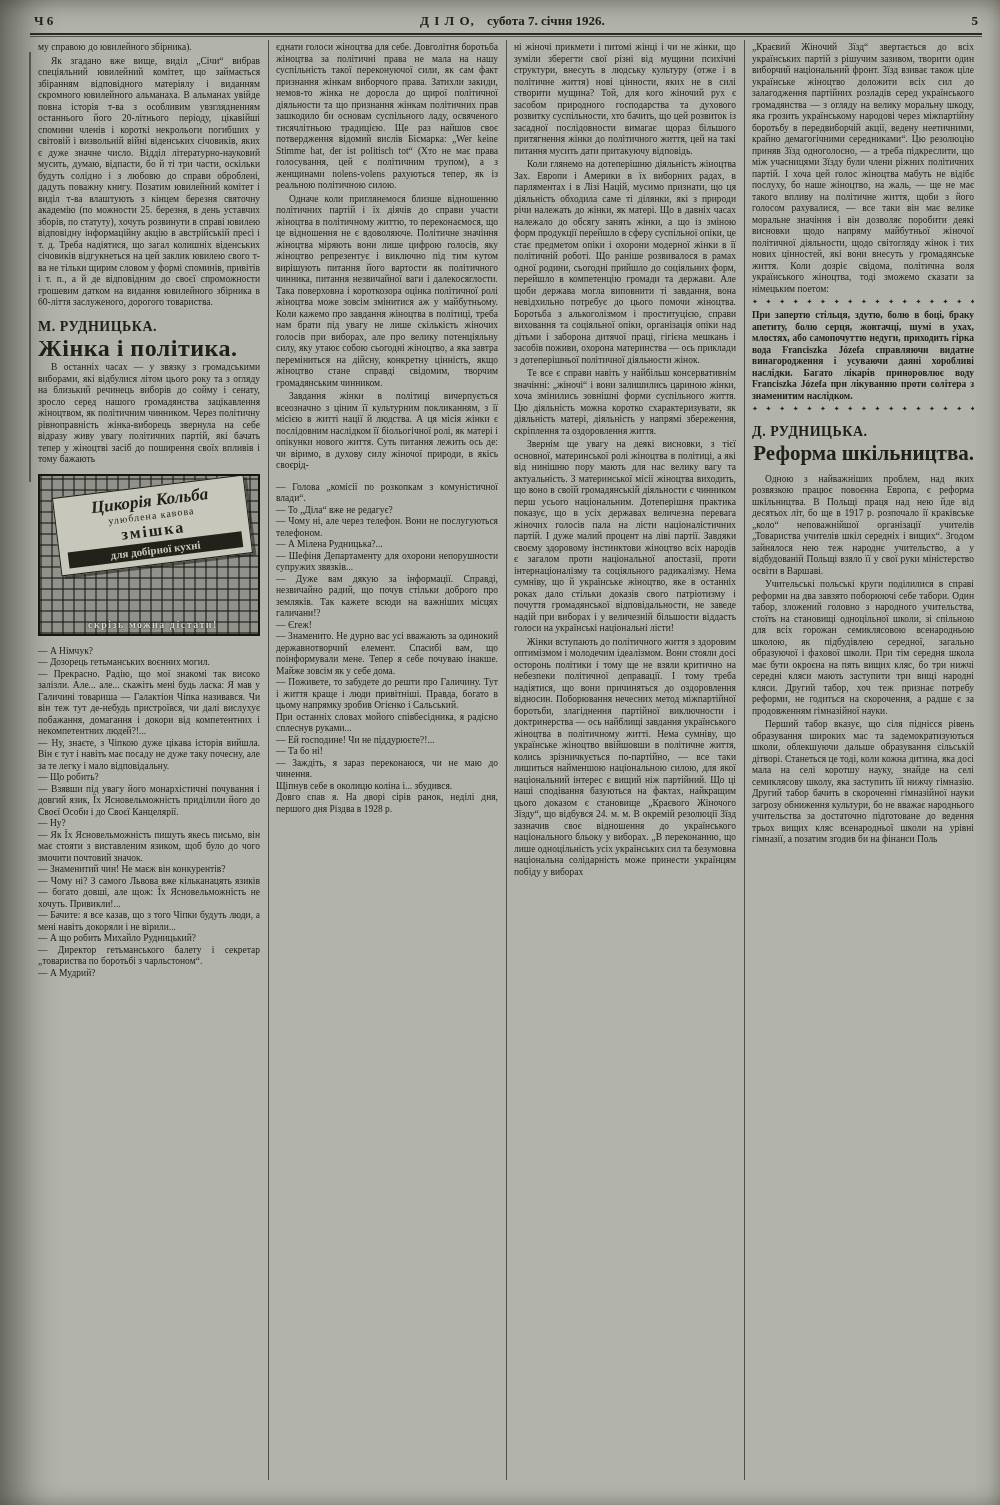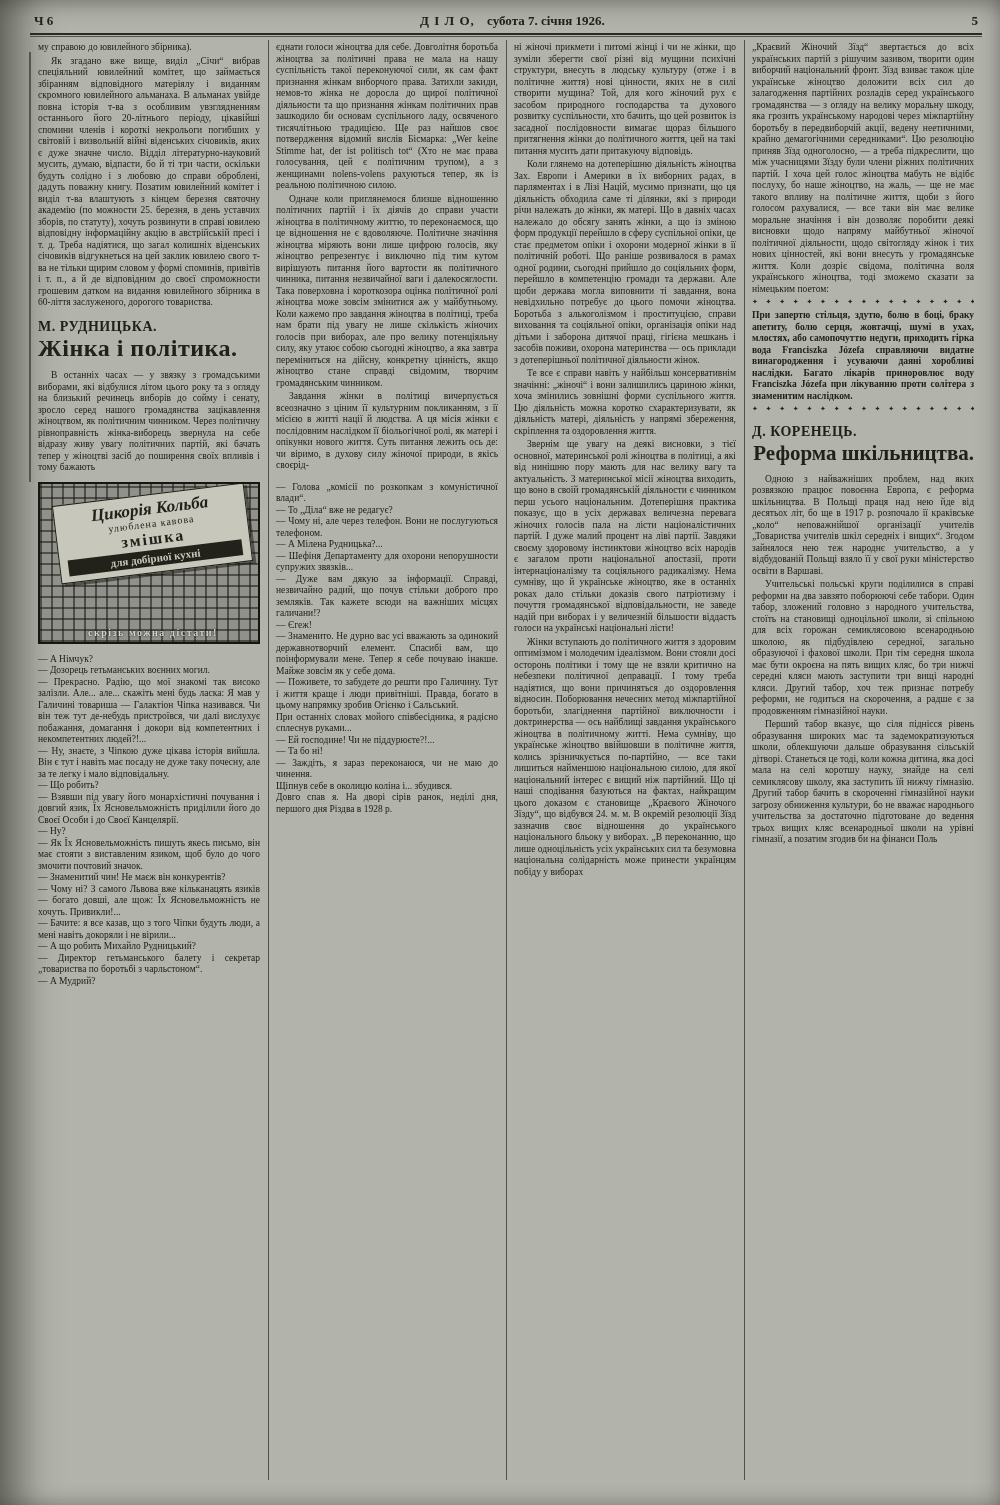--- a/index.html
+++ b/index.html
@@ -28,21 +28,21 @@
   .rule2{height:1px;background:#55544b;margin:1px 18px 0 30px;}
   
   .cols{position:relative;display:flex;margin:3px 18px 0 30px;height:1440px;overflow:hidden;}
   .vrule{position:absolute;top:0;bottom:0;width:1px;background:#524f46;}
   .col{flex:1 1 0;padding:2px 8px 0;font-size:9.5px;line-height:11.5px;
        text-align:justify;overflow:hidden;hyphens:auto;}
   p{margin:0 0 2px;text-indent:13px;}
   .cont{text-indent:0;}
   .dlg{white-space:pre-line;text-indent:0;margin-top:10px;}
   .author{font-weight:bold;font-size:14px;margin:12px 0 3px;text-indent:0;letter-spacing:.5px;}
-  .h1a{font-size:24px;line-height:27px;font-weight:bold;margin:1px 0 8px;text-indent:0;letter-spacing:.5px;text-align:left;}
+  .h1a{font-size:24px;line-height:27px;font-weight:bold;margin:1px 0 0;text-indent:0;letter-spacing:.5px;text-align:left;}
   .h1b{font-size:21px;line-height:25px;font-weight:bold;margin:1px 0 8px;text-indent:0;text-align:right;}
   
   .kolba{margin:8px 0 6px;border:2px solid #17160f;height:158px;position:relative;overflow:hidden;
     background:
       repeating-linear-gradient(0deg, rgba(25,24,18,.55) 0 2px, rgba(0,0,0,0) 2px 11px),
       repeating-linear-gradient(90deg, rgba(25,24,18,.55) 0 2px, rgba(0,0,0,0) 2px 11px),
       #90918a;}
   .kolba-pack{position:absolute;left:16px;top:10px;width:175px;background:#c8c7bb;
       border:1px solid #201f18;transform:rotate(-7deg);padding:5px 8px 6px;text-align:center;
       box-shadow:3px 3px 0 rgba(20,20,14,.5);}
@@ -144,20 +144,20 @@
       <p>Жінки вступають до політичного життя з здоровим оптимізмом і молодечим ідеалізмом. Вони стояли досі осторонь політики і тому ще не взяли критично на небезпеки політичної деправації. І тому треба надіятися, що вони причиняться до оздоровлення відносин. Поборювання нечесних метод міжпартійної боротьби, злагіднення партійної виключности і доктринерства — ось найблищі завдання українського жіноцтва в політичному житті. Нема сумніву, що українське жіноцтво ввійшовши в політичне життя, колись зрізничкується по-партійно, — все таки лишиться найменшою національною силою, для якої національний інтерес є вищий ніж партійний. Що ці наші сподівання базуються на фактах, найкращим цього доказом є становище „Краєвого Жіночого Зїзду“, що відбувся 24. м. м. В окремій резолюції Зїзд зазначив своє відношення до українського національного бльоку у виборах. „В переконанню, що лише одноцільність усіх українських сил та безумовна національна солідарність може принести українцям побіду у виборах</p>
     </div>
 
     <div class="col">
       <p class="cont">„Краєвий Жіночий Зїзд“ звертається до всіх українських партій з рішучим зазивом, творити один виборчий національний фронт. Зїзд взиває також ціле українське жіноцтво доложити всіх сил до залагодження партійних розладів серед українського громадянства — з огляду на велику моральну шкоду, яка грозить українському народові через міжпартійну боротьбу в передвиборчій акції, ведену неетичними, крайно демагогічними середниками“. Цю резолюцію приняв Зїзд одноголосно, — а треба підкреслити, що між учасницями Зїзду були члени ріжних політичних партій. І хоча цей голос жіноцтва мабуть не відібє послуху, бо наше жіноцтво, на жаль, — ще не має такого впливу на політичне життя, щоби з його голосом рахувалися, — все таки він має велике моральне значіння і він дозволяє поробити деякі висновки щодо напряму майбутньої жіночої політичної діяльности, щодо світогляду жінок і тих нових цінностей, які вони внесуть у громадянське життя. Коли дозріє свідома, політична воля українського жіноцтва, тоді зможемо сказати за німецьким поетом:</p>
 
       <p class="orn">✦ ✦ ✦ ✦ ✦ ✦ ✦ ✦ ✦ ✦ ✦ ✦ ✦ ✦ ✦ ✦ ✦ ✦ ✦ ✦ ✦ ✦ ✦ ✦ ✦ ✦ ✦ ✦</p>
       <p class="fjad">При запертю стільця, здутю, болю в боці, браку апетиту, болю серця, жовтачці, шумі в ухах, млостях, або самопочуттю недуги, приходить гірка вода Franciszka Józefa справляючи видатне винагородження і усуваючи даяні хоробливі наслідки. Багато лікарів приноровлює воду Franciszka Józefa при лікуванню проти солітера з знаменитим наслідком.</p>
       <p class="orn">✦ ✦ ✦ ✦ ✦ ✦ ✦ ✦ ✦ ✦ ✦ ✦ ✦ ✦ ✦ ✦ ✦ ✦ ✦ ✦ ✦ ✦ ✦ ✦ ✦ ✦ ✦ ✦</p>
 
-      <p class="author">Д. КОРЕНЕЦЬ.</p>
+      <p class="author">Д. РУДНИЦЬКА.</p>
       <div class="h1b">Реформа шкільництва.</div>
       <p>Одною з найважніших проблем, над яких розвязкою працює повоєнна Европа, є реформа шкільництва. В Польщі праця над нею йде від десятьох літ, бо ще в 1917 р. розпочало її краківське „коло“ неповажнійшої організації учителів „Товариства учителів шкіл середніх і вищих“. Згодом зайнялося нею теж народнє учительство, а у відбудованій Польщі взяло її у свої руки міністерство освіти в Варшаві.</p>
       <p>Учительські польські круги поділилися в справі реформи на два завзято поборюючі себе табори. Один табор, зложений головно з народного учительства, стоїть на становищі одноцільної школи, зі спільною для всіх горожан семиклясовою всенародньою школою, як підбудівлею середної, загально образуючої і фахової школи. При тім середня школа має бути окроєна на пять вищих кляс, бо три нижчі середні кляси мають заступити три вищі народні кляси. Другий табор, хоч теж признає потребу реформи, не годиться на скорочення, а радше є за продовженням гімназійної науки.</p>
       <p>Перший табор вказує, що сіля піднісся рівень образування широких мас та задемократизуються школи, облекшуючи дальше образування сільській дітворі. Станеться це тоді, коли кожна дитина, яка досі мала на селі коротшу науку, знайде на селі семиклясову школу, яка заступить їй нижчу гімназію. Другий табор бачить в скороченні гімназійної науки загрозу обниження культури, бо не вважає народнього учительства за достаточно підготоване до ведення трьох вищих кляс всенародньої школи на урівні гімназії, а позатим згодив би на фінанси Поль</p>
     </div>
   </div>
 </div>
 
 </body></html>

